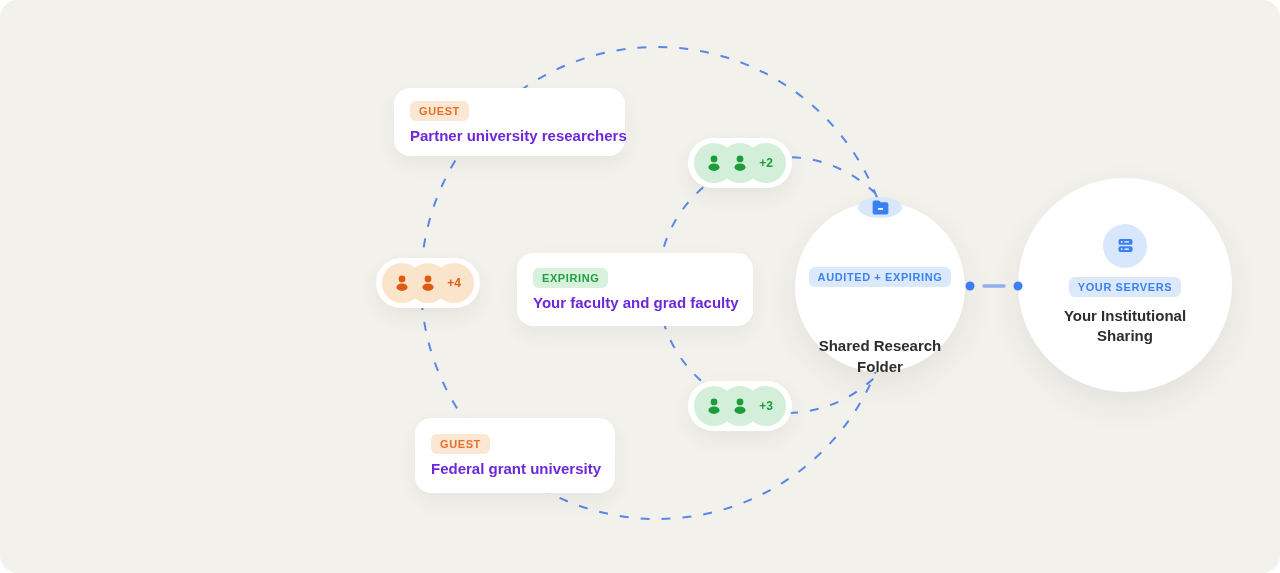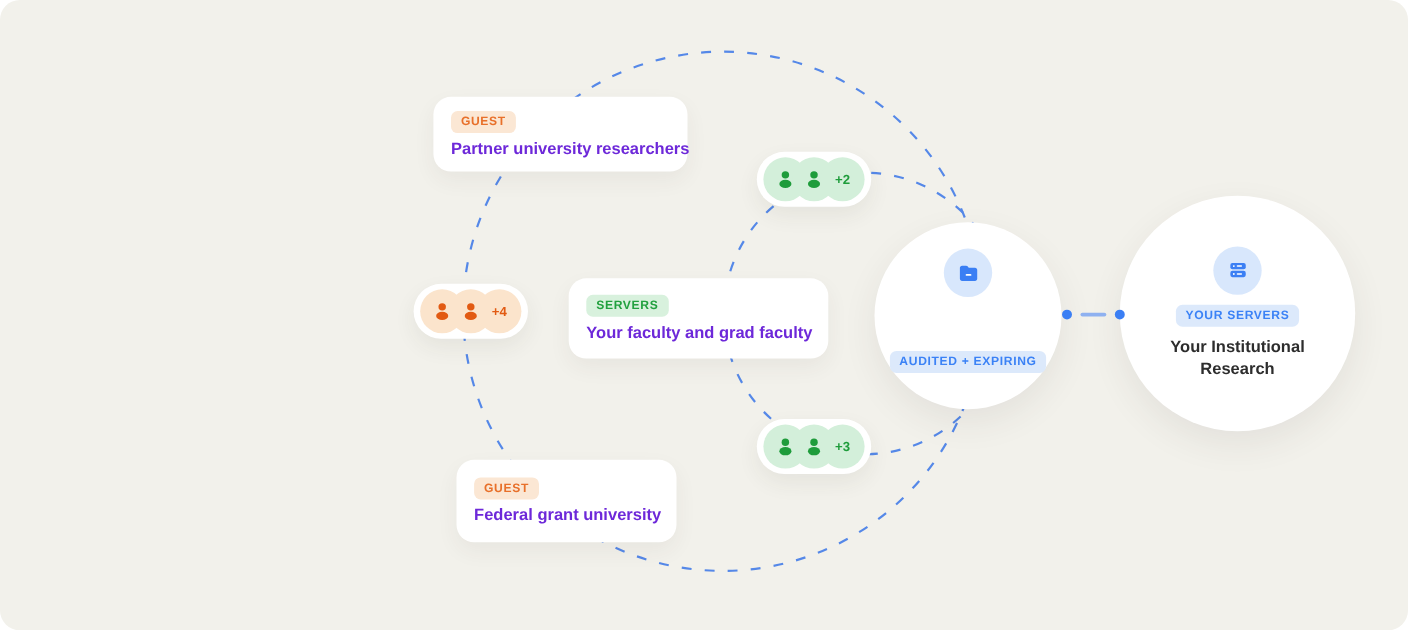--- a/index.html
+++ b/index.html
@@ -77,21 +77,21 @@
     <circle cx="786" cy="285" r="128" fill="none" stroke="#5588E8" stroke-width="2" stroke-dasharray="9 12"></circle>
   </svg>
 
 
   <div class="card card-partner">
     <span class="badge badge-orange">GUEST</span>
     <span class="card-label">Partner university researchers</span>
   </div>
 
   <div class="card card-internal">
-    <span class="badge badge-green">SERVERS</span>
+    <span class="badge badge-green">EXPIRING</span>
     <span class="card-label">Your faculty and grad faculty</span>
   </div>
 
   <div class="card card-federal">
     <span class="badge badge-orange">GUEST</span>
     <span class="card-label">Federal grant university</span>
   </div>
 
   <div class="pill pill-top">
     <span class="av av-green">
@@ -142,35 +142,36 @@
   </div>
 
   <div class="node node-folder">
     <span class="icon-circle">
       <svg width="21" height="21" viewBox="0 0 24 24">
         <path fill="#3B7FF4" d="M3 6.3C3 5 4 4 5.3 4h4.2c.6 0 1.1.2 1.5.7l1.2 1.4h6.5C20 6.1 21 7.1 21 8.4v9.3c0 1.3-1 2.3-2.3 2.3H5.3C4 20 3 19 3 17.7V6.3z"></path>
         <rect x="9" y="12.6" width="6" height="2" rx="1" fill="#FFFFFF"></rect>
       </svg>
     </span>
     <span class="badge badge-blue">AUDITED + EXPIRING</span>
+    <span class="node-label">Shared Research Folder</span>
   </div>
 
   <div class="node node-storage">
     <span class="icon-circle">
       <svg width="21" height="21" viewBox="0 0 24 24">
         <rect x="4" y="4.6" width="16" height="6.6" rx="2.2" fill="#3B7FF4"></rect>
         <rect x="4" y="12.8" width="16" height="6.6" rx="2.2" fill="#3B7FF4"></rect>
         <circle cx="7.6" cy="7.9" r="1" fill="#FFFFFF"></circle>
         <rect x="10.6" y="7.1" width="5.6" height="1.6" rx="0.8" fill="#FFFFFF"></rect>
         <circle cx="7.6" cy="16.1" r="1" fill="#FFFFFF"></circle>
         <rect x="10.6" y="15.3" width="5.6" height="1.6" rx="0.8" fill="#FFFFFF"></rect>
       </svg>
     </span>
     <span class="badge badge-blue">YOUR SERVERS</span>
-    <span class="node-label">Your Institutional Research</span>
+    <span class="node-label">Your Institutional Sharing</span>
   </div>
 
   <svg class="connector" width="1280" height="573" viewBox="0 0 1280 573">
     <line x1="984" y1="286" x2="1004" y2="286" stroke="#8FB1F0" stroke-width="3.5" stroke-linecap="round"></line>
     <circle cx="970" cy="286" r="4.5" fill="#3B7FF4"></circle>
     <circle cx="1018" cy="286" r="4.5" fill="#3B7FF4"></circle>
   </svg>
 
 </div>
 

